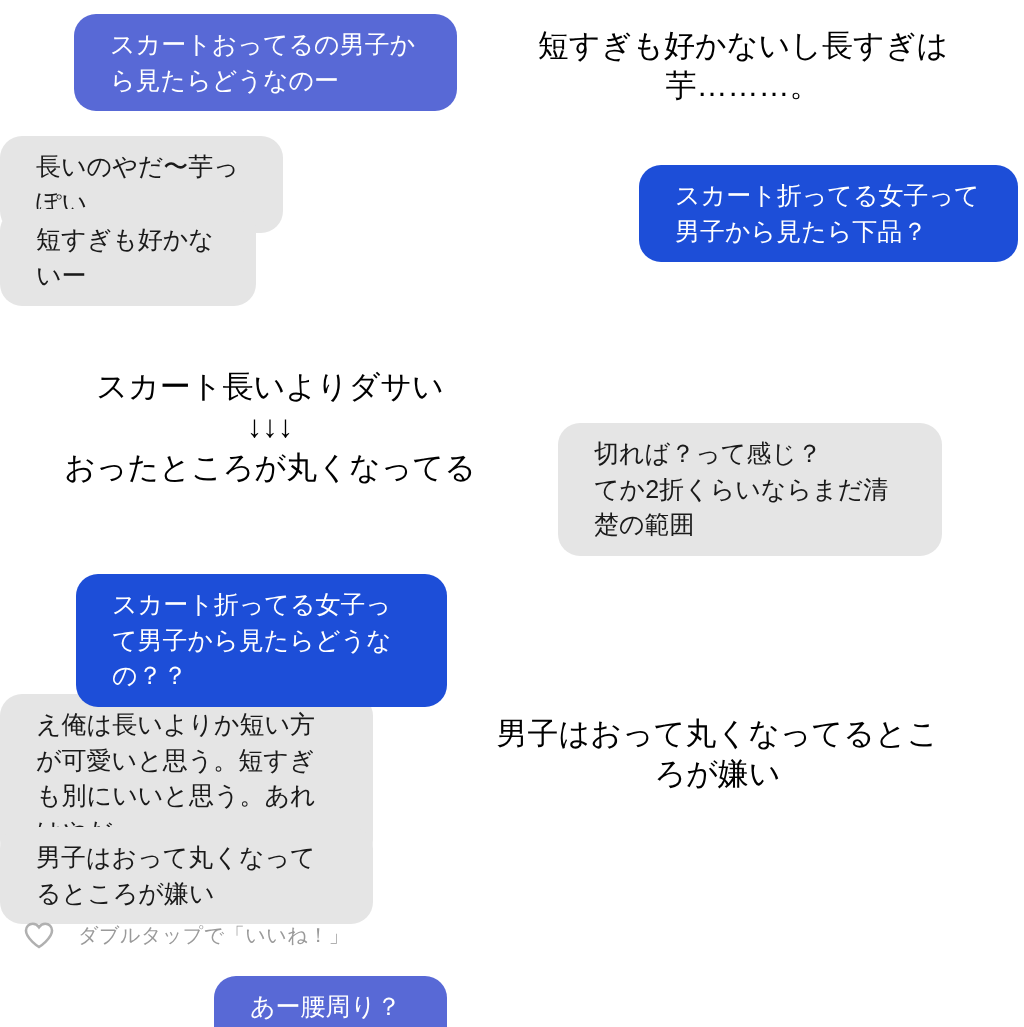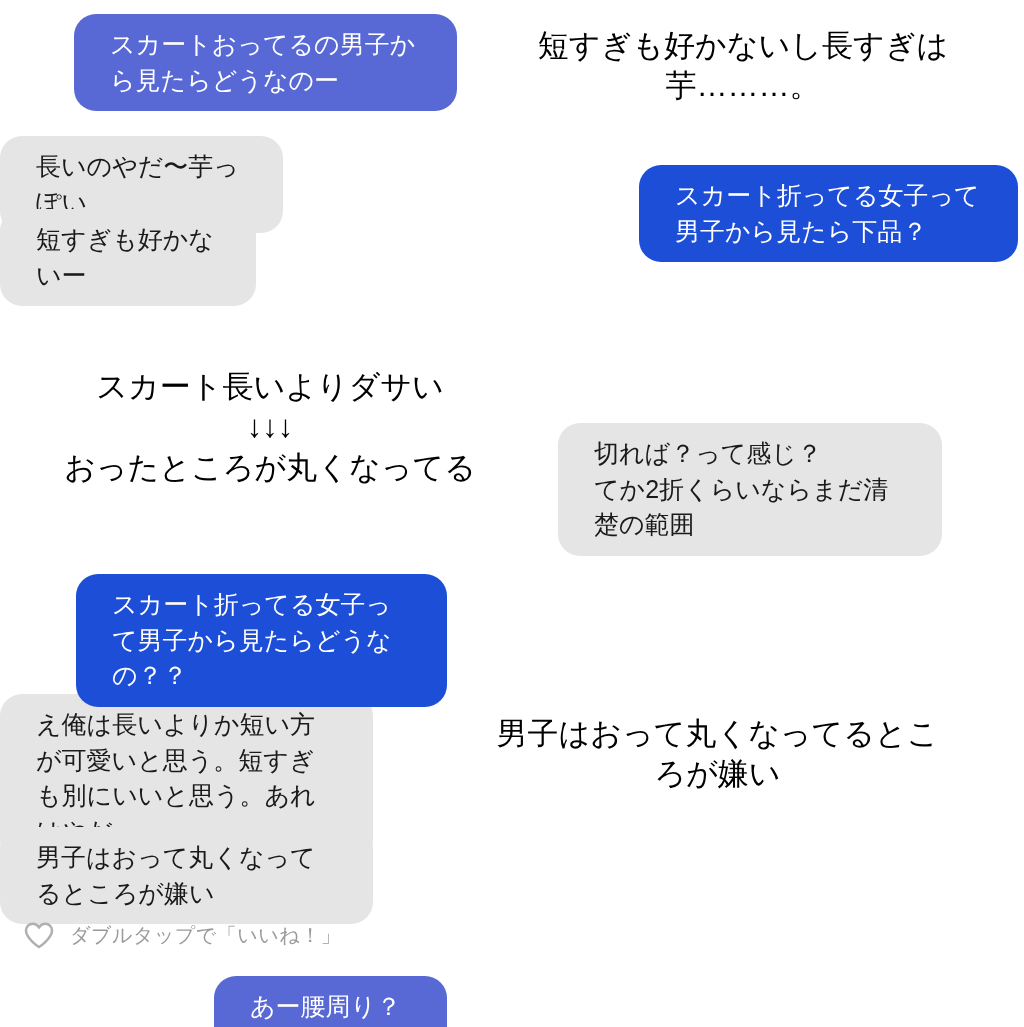--- a/index.html
+++ b/index.html
@@ -59,20 +59,21 @@
   }
   .heart-icon {
     width: 34px;
     height: 34px;
     display: block;
   }
   .like-text {
     font-size: 20px;
     color: #9a9a9a;
     letter-spacing: 0.5px;
+    margin-left: 8px;
   }
 </style>
 </head>
 <body>
 
 <div class="canvas">
 
   <div class="bubble sent-blue" style="left:74px; top:14px; width:383px;">スカートおってるの男子から見たらどうなのー</div>
 
   <div class="bubble recv" style="left:0px; top:136px; width:283px;">長いのやだ〜芋っぽい</div>

